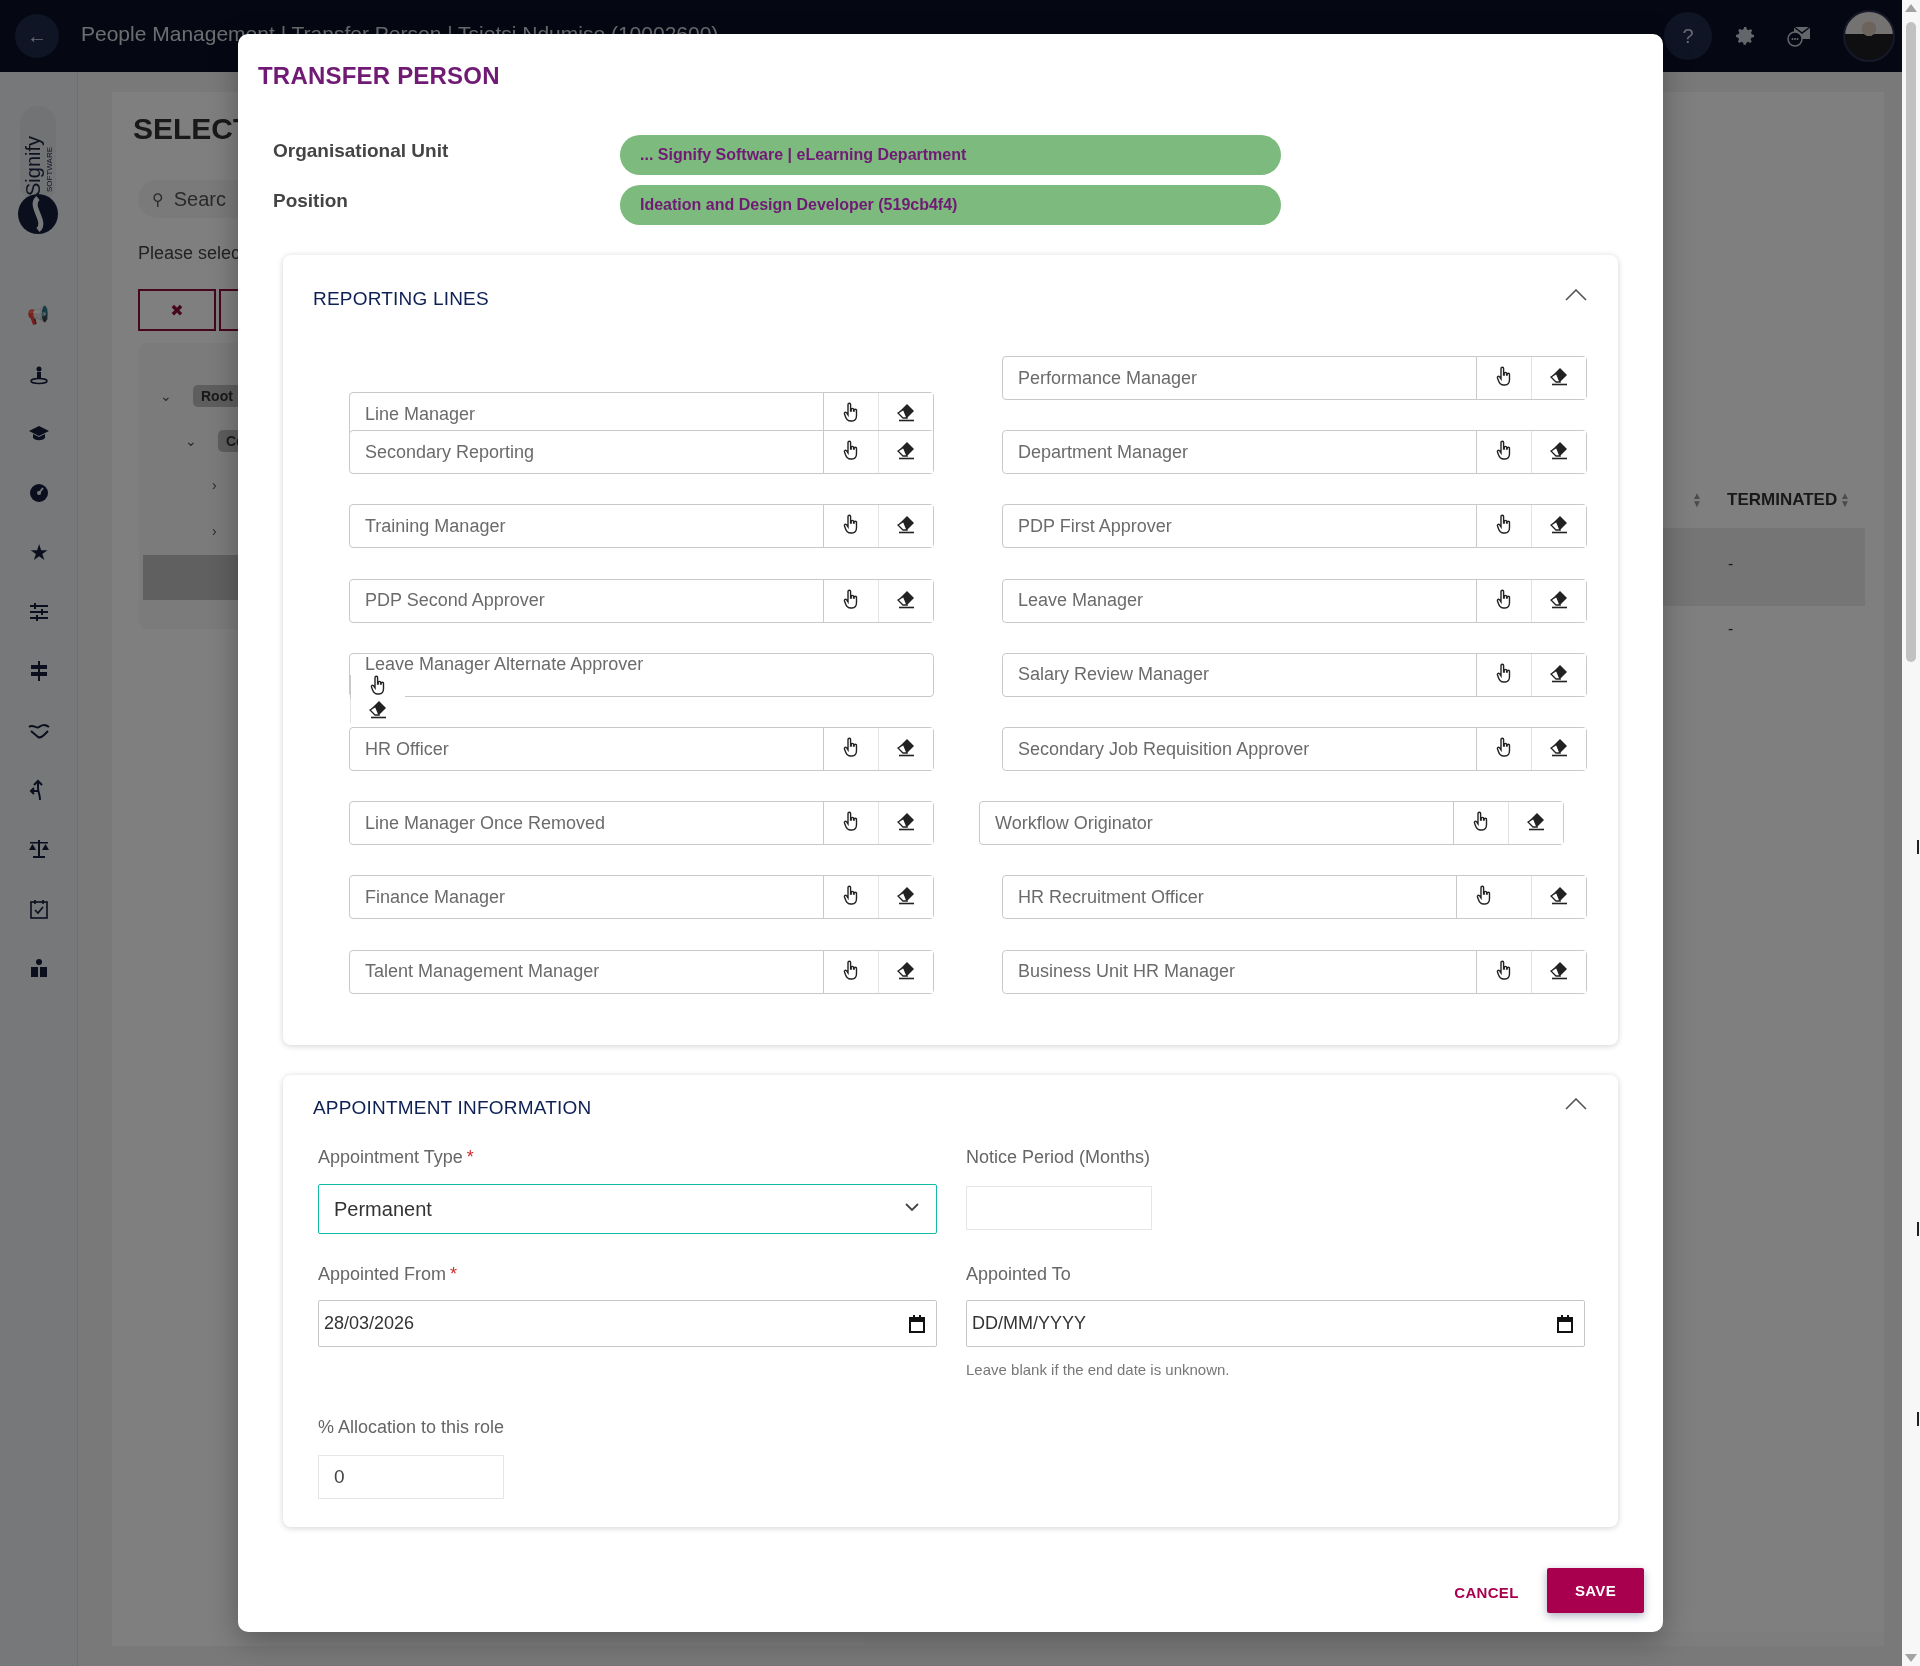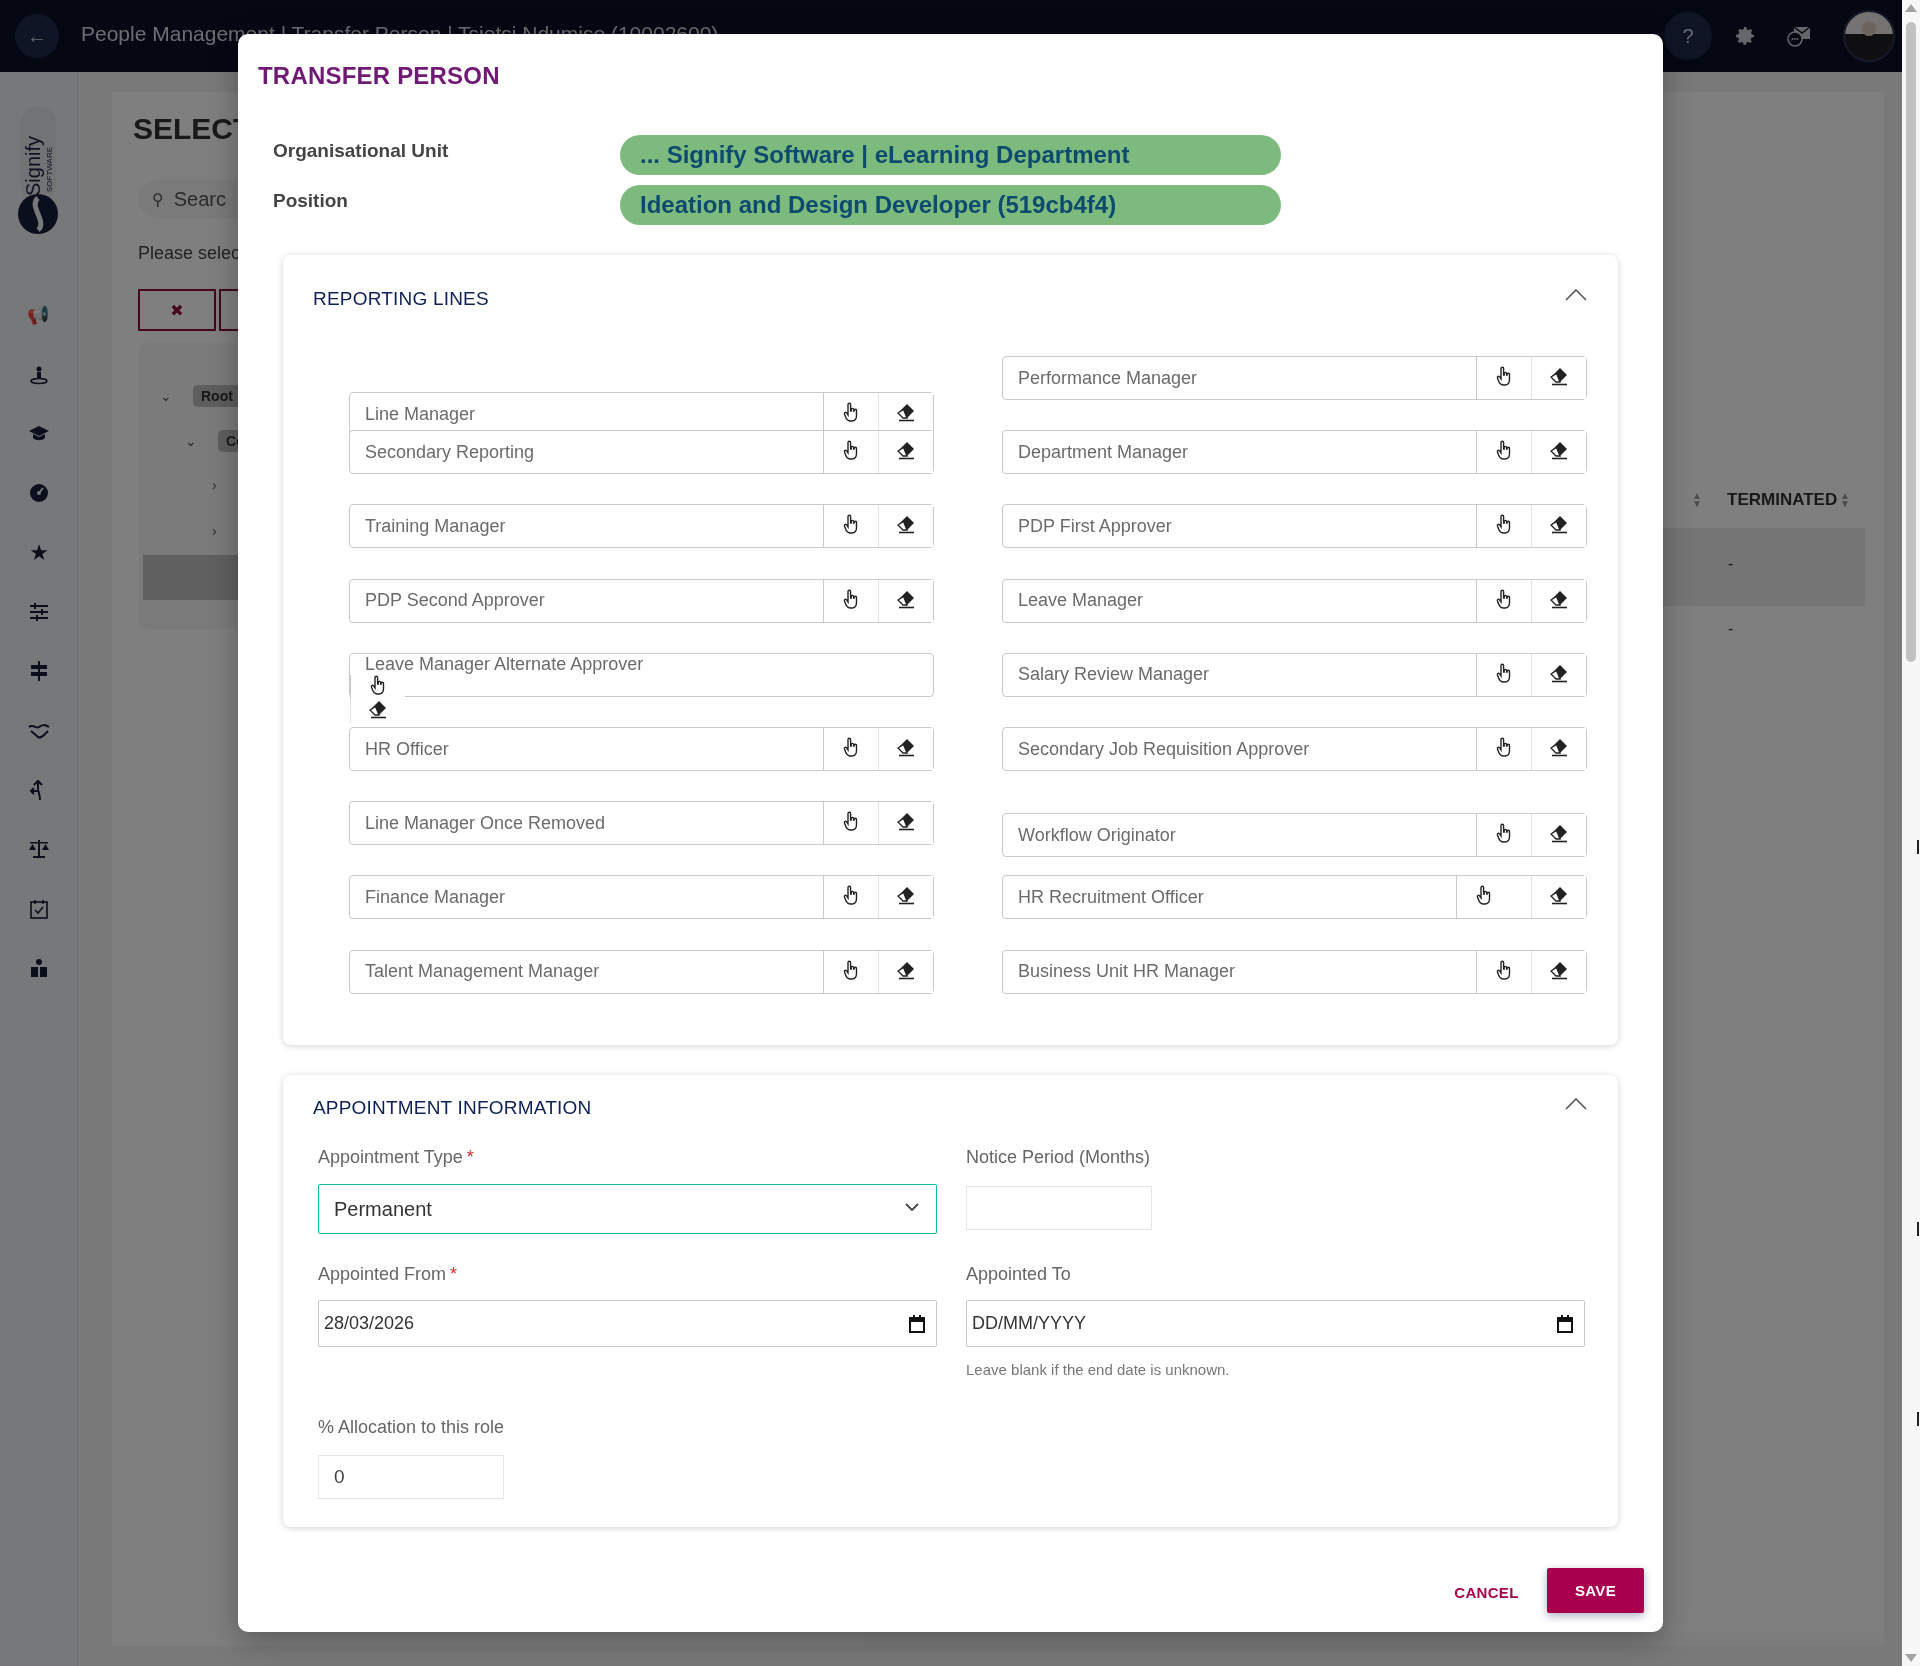--- a/index.html
+++ b/index.html
@@ -39,21 +39,21 @@
   .scrollbar { position: absolute; left: 1902px; top: 0; width: 18px; height: 1666px; background: #f7f7f7; }
   .scroll-up { position: absolute; left: 3px; top: 4px; width: 0; height: 0; border-left: 6px solid transparent; border-right: 6px solid transparent; border-bottom: 8px solid #a3a3a3; }
   .scroll-thumb { position: absolute; left: 4px; top: 22px; width: 10px; height: 640px; border-radius: 5px; background: #c1c1c1; }
   .scroll-down { position: absolute; left: 3px; bottom: 4px; width: 0; height: 0; border-left: 6px solid transparent; border-right: 6px solid transparent; border-top: 8px solid #a3a3a3; }
   .scroll-mark { position: absolute; left: 15px; width: 2px; height: 14px; background: #222; }
 
   
   .modal { position: absolute; left: 238px; top: 34px; width: 1425px; height: 1598px; background: #fff; border-radius: 10px; box-shadow: 0 8px 30px rgba(0,0,0,0.3); }
   .modal-title { position: absolute; left: 20px; top: 28px; font-size: 24px; font-weight: bold; color: #701a75; letter-spacing: 0.2px; }
   .kv-label { position: absolute; left: 35px; font-size: 19px; font-weight: bold; color: #444; }
-  .pill { position: absolute; left: 382px; width: 661px; height: 40px; border-radius: 20px; background: #7dba7d; color: #0c4a6e; font-weight: bold; font-size: 24px; padding-left: 20px; display: flex; align-items: center; white-space: nowrap; }
+  .pill { position: absolute; left: 382px; width: 661px; height: 40px; border-radius: 20px; background: #7dba7d; color: #701a75; font-weight: bold; font-size: 16px; padding-left: 20px; display: flex; align-items: center; white-space: nowrap; }
 
   .card { position: absolute; left: 45px; width: 1335px; background: #fff; border-radius: 8px; box-shadow: 0 1px 6px rgba(0,0,0,0.18); }
   .card-title { position: absolute; left: 30px; font-size: 19px; color: #0e2054; letter-spacing: 0.2px; }
   .card-toggle { position: absolute; right: 28px; width: 28px; height: 28px; display: flex; align-items: center; justify-content: center; }
 
   .rl-field { position: absolute; width: 585px; height: 44px; border: 1px solid #c9c9c9; border-radius: 4px; display: flex; background: #fff; }
   .rl-input { flex: 1; border: none; outline: none; font-family: "Liberation Sans", sans-serif; font-size: 18px; color: #555; padding-left: 15px; background: transparent; }
   .rl-input::placeholder { color: #6b6b6b; }
   .rl-btn { width: 55px; height: 100%; border-left: 1px solid #c9c9c9; display: flex; align-items: center; justify-content: center; background: #fff; }
   .rl-btn + .rl-btn { border-left-color: #e3e3e3; }
@@ -431,21 +431,21 @@
               </svg></span>
           </div>
           <div class="rl-btn">
             <span><svg width="22" height="20" viewBox="0 0 22 20">
                 <path d="M12 2l7 7-7 7H8L3 11z" fill="#222"></path>
                 <path d="M3 11l5 5h4l-3.5-8.5z" fill="#fff" stroke="#222" stroke-width="1.3"></path>
                 <line x1="4" y1="18.5" x2="19" y2="18.5" stroke="#222" stroke-width="1.6"></line>
               </svg></span>
           </div>
         </div>
-        <div class="rl-field" style="left: 719px; top: 546.2px; margin-top: 12px;">
+        <div class="rl-field" style="left: 696px; top: 546.2px;">
           <input class="rl-input" placeholder="Workflow Originator" style="">
           <div class="rl-btn">
             <span><svg width="16" height="20" viewBox="0 0 16 20">
                 <path d="M5 2.5a1.3 1.3 0 0 1 2.6 0V9h.6V7.6a1.2 1.2 0 0 1 2.4 0V9h.5V8.4a1.2 1.2 0 0 1 2.4 0v5.2C13.5 17 11.7 19 9 19H7.6C5.3 19 3.5 17.4 2.6 15L1.5 12a1.2 1.2 0 0 1 2.2-1L5 13z" fill="none" stroke="#222" stroke-width="1.4"></path>
               </svg></span>
           </div>
           <div class="rl-btn">
             <span><svg width="22" height="20" viewBox="0 0 22 20">
                 <path d="M12 2l7 7-7 7H8L3 11z" fill="#222"></path>
                 <path d="M3 11l5 5h4l-3.5-8.5z" fill="#fff" stroke="#222" stroke-width="1.3"></path>

